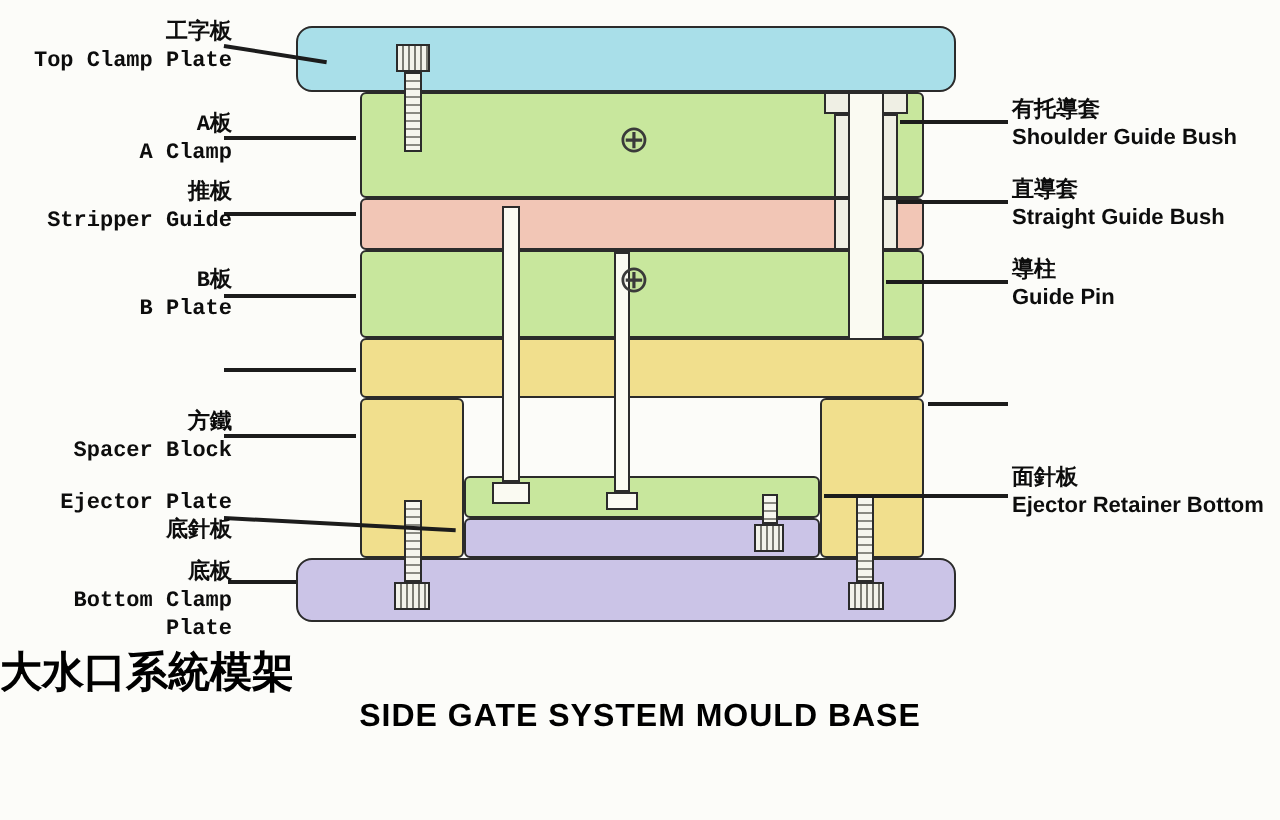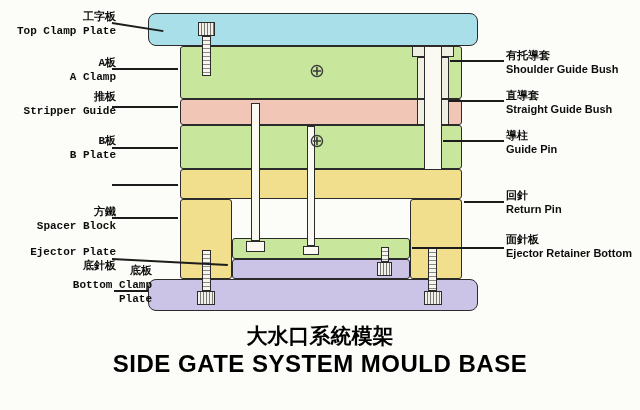--- a/index.html
+++ b/index.html
@@ -21,24 +21,24 @@
   .bush{position:absolute;background:#efefe4;border:1px solid #2b2b2b;box-sizing:border-box;}
   .screw-head{position:absolute;border:1px solid #2b2b2b;box-sizing:border-box;
     background:repeating-linear-gradient(90deg,#f2f2ea 0 2px,#7a7a72 2px 3px);}
   .screw-shaft{position:absolute;border:1px solid #2b2b2b;box-sizing:border-box;
     background:repeating-linear-gradient(180deg,#f6f6ee 0 3px,#8a8a82 3px 4px);}
   .hole{position:absolute;font-size:19px;line-height:19px;color:#3a3a3a;}
   .leader{position:absolute;height:1.5px;background:#1c1c1c;transform-origin:left center;}
   .label{position:absolute;font-weight:bold;font-size:11px;line-height:14px;color:#0d0d0d;}
   .label.left{left:4px;width:112px;text-align:right;font-family:Liberation Mono, monospace;}
   .label.right{left:506px;width:134px;text-align:left;}
-  .title-zh{position:absolute;left:0;top:322px;width:640px;text-align:center;
+  .title-zh{position:absolute;left:0;top:322px;width:640px;
     font-size:21px;font-weight:bold;color:#000;}
   .title-en{position:absolute;left:0;top:350px;width:640px;text-align:center;
-    font-size:24px;font-weight:bold;letter-spacing:.5px;color:#000;}
+    font-size:16px;font-weight:bold;letter-spacing:.5px;color:#000;}
 </style>
 </head>
 <body>
 
 <div class="canvas">
 
   <div>
 
     <div class="plate clamp c-cyan" style="left:148px;top:13px;width:330px;height:33px;"></div>
     <div class="plate c-green" style="left:180px;top:46px;width:282px;height:53px;"></div>
@@ -108,41 +108,37 @@
     <div>B Plate</div>
   </div>
   <div class="label left" style="top:205px;">
     <div>方鐵</div>
     <div>Spacer Block</div>
   </div>
   <div class="label left" style="top:245px;">
     <div>Ejector Plate</div>
     <div>底針板</div>
   </div>
-  <div class="label left" style="top:264px;margin-left:36px;">
+  <div class="label left" style="top:280px;">
     <div>底板</div>
     <div>Bottom Clamp Plate</div>
   </div>
 
   <div class="label right" style="top:48px;">
     <div>有托導套</div>
     <div>Shoulder Guide Bush</div>
   </div>
   <div class="label right" style="top:88px;">
     <div>直導套</div>
     <div>Straight Guide Bush</div>
   </div>
   <div class="label right" style="top:128px;">
     <div>導柱</div>
     <div>Guide Pin</div>
   </div>
-  <div class="label right" style="top:188px;">
-    <div>回針</div>
-    <div>Return Pin</div>
-  </div>
   <div class="label right" style="top:232px;">
     <div>面針板</div>
     <div>Ejector Retainer Bottom</div>
   </div>
 
   <div class="title-zh">大水口系統模架</div>
   <div class="title-en">SIDE GATE SYSTEM MOULD BASE</div>
 
 </div>
 

